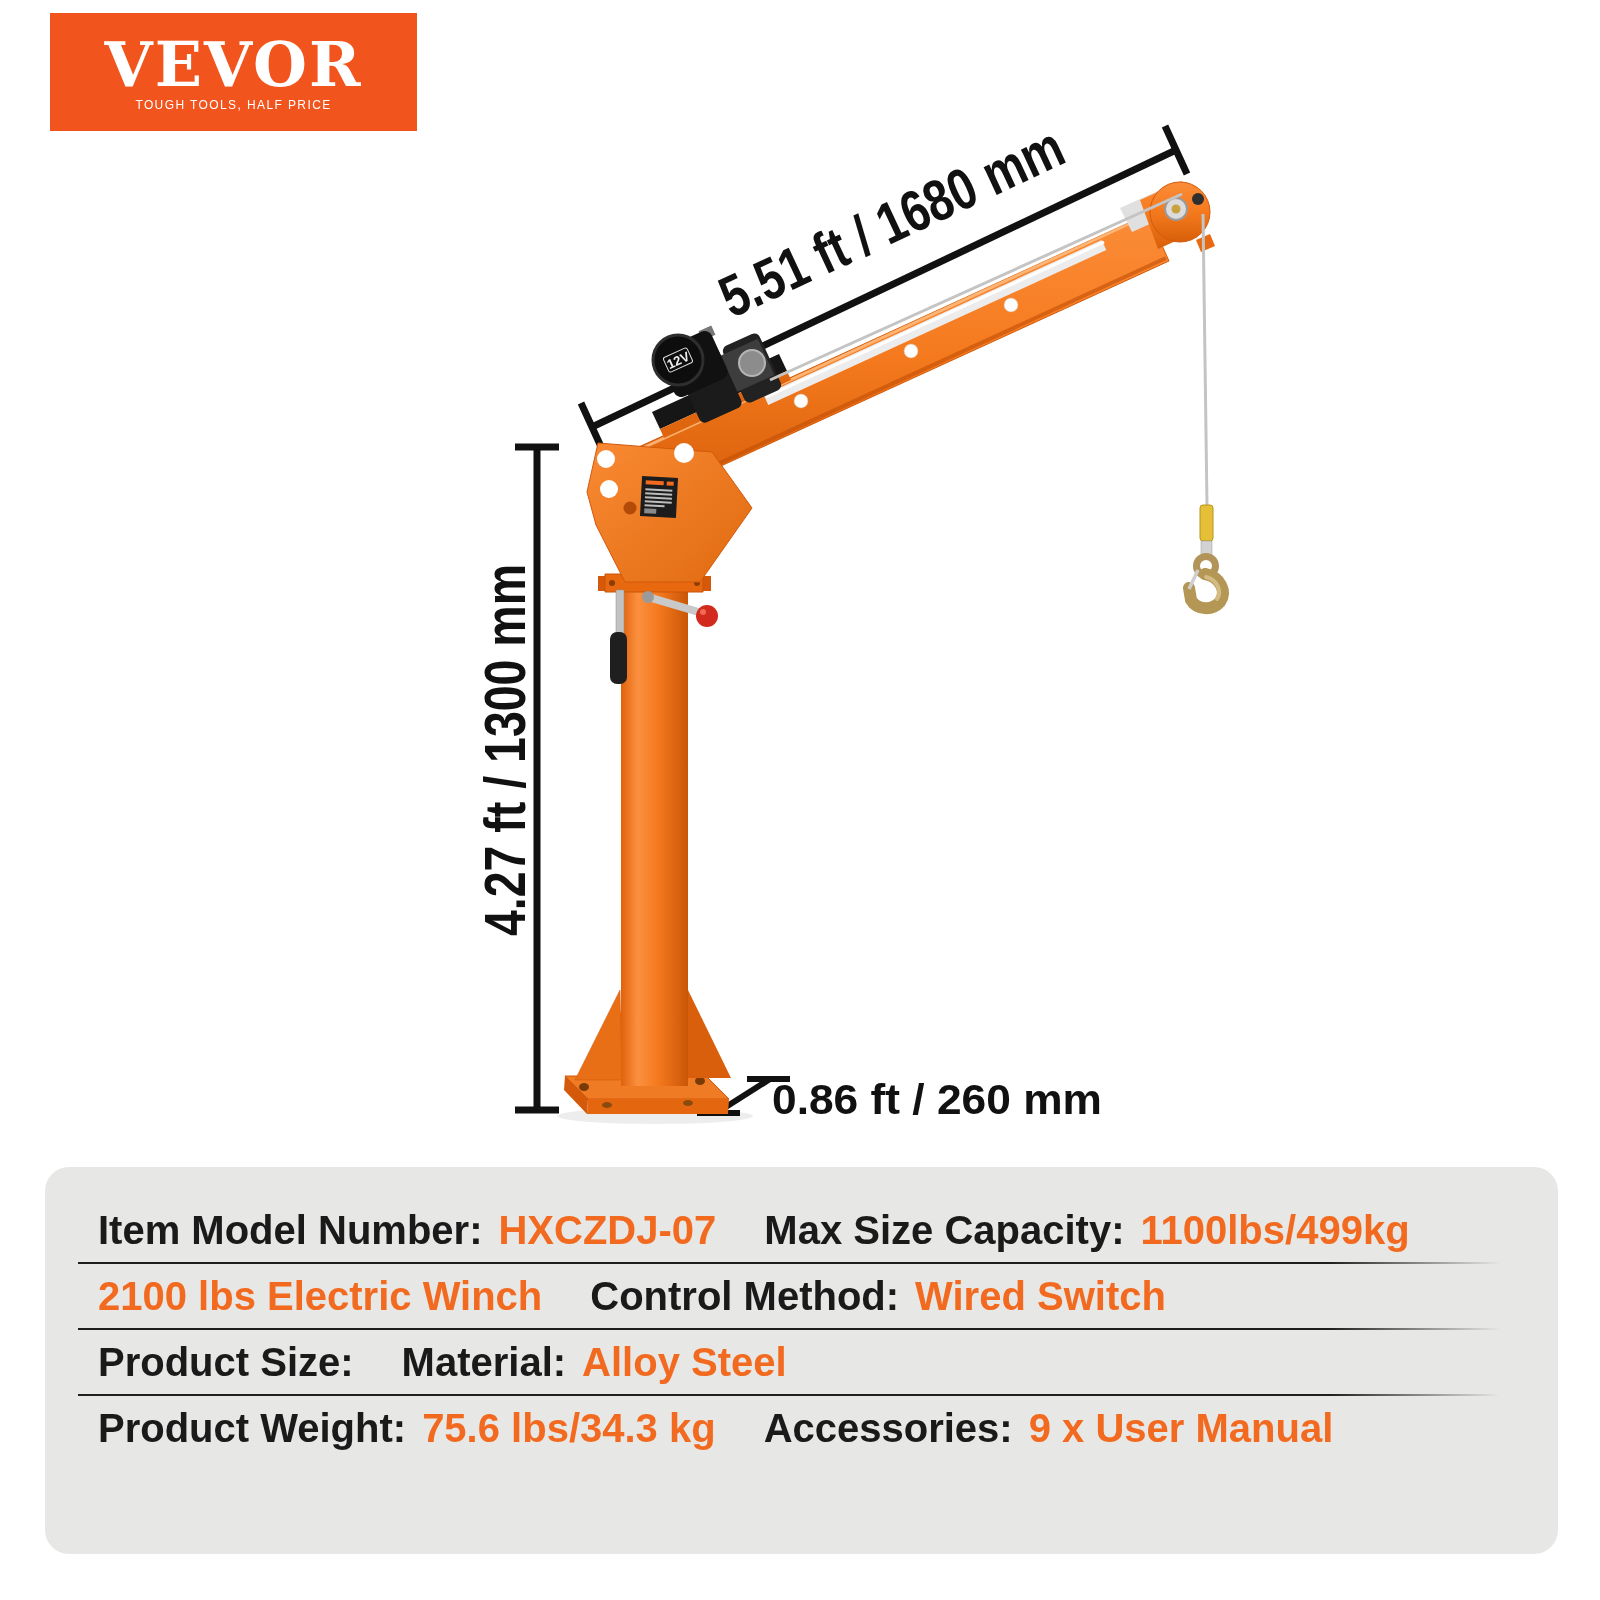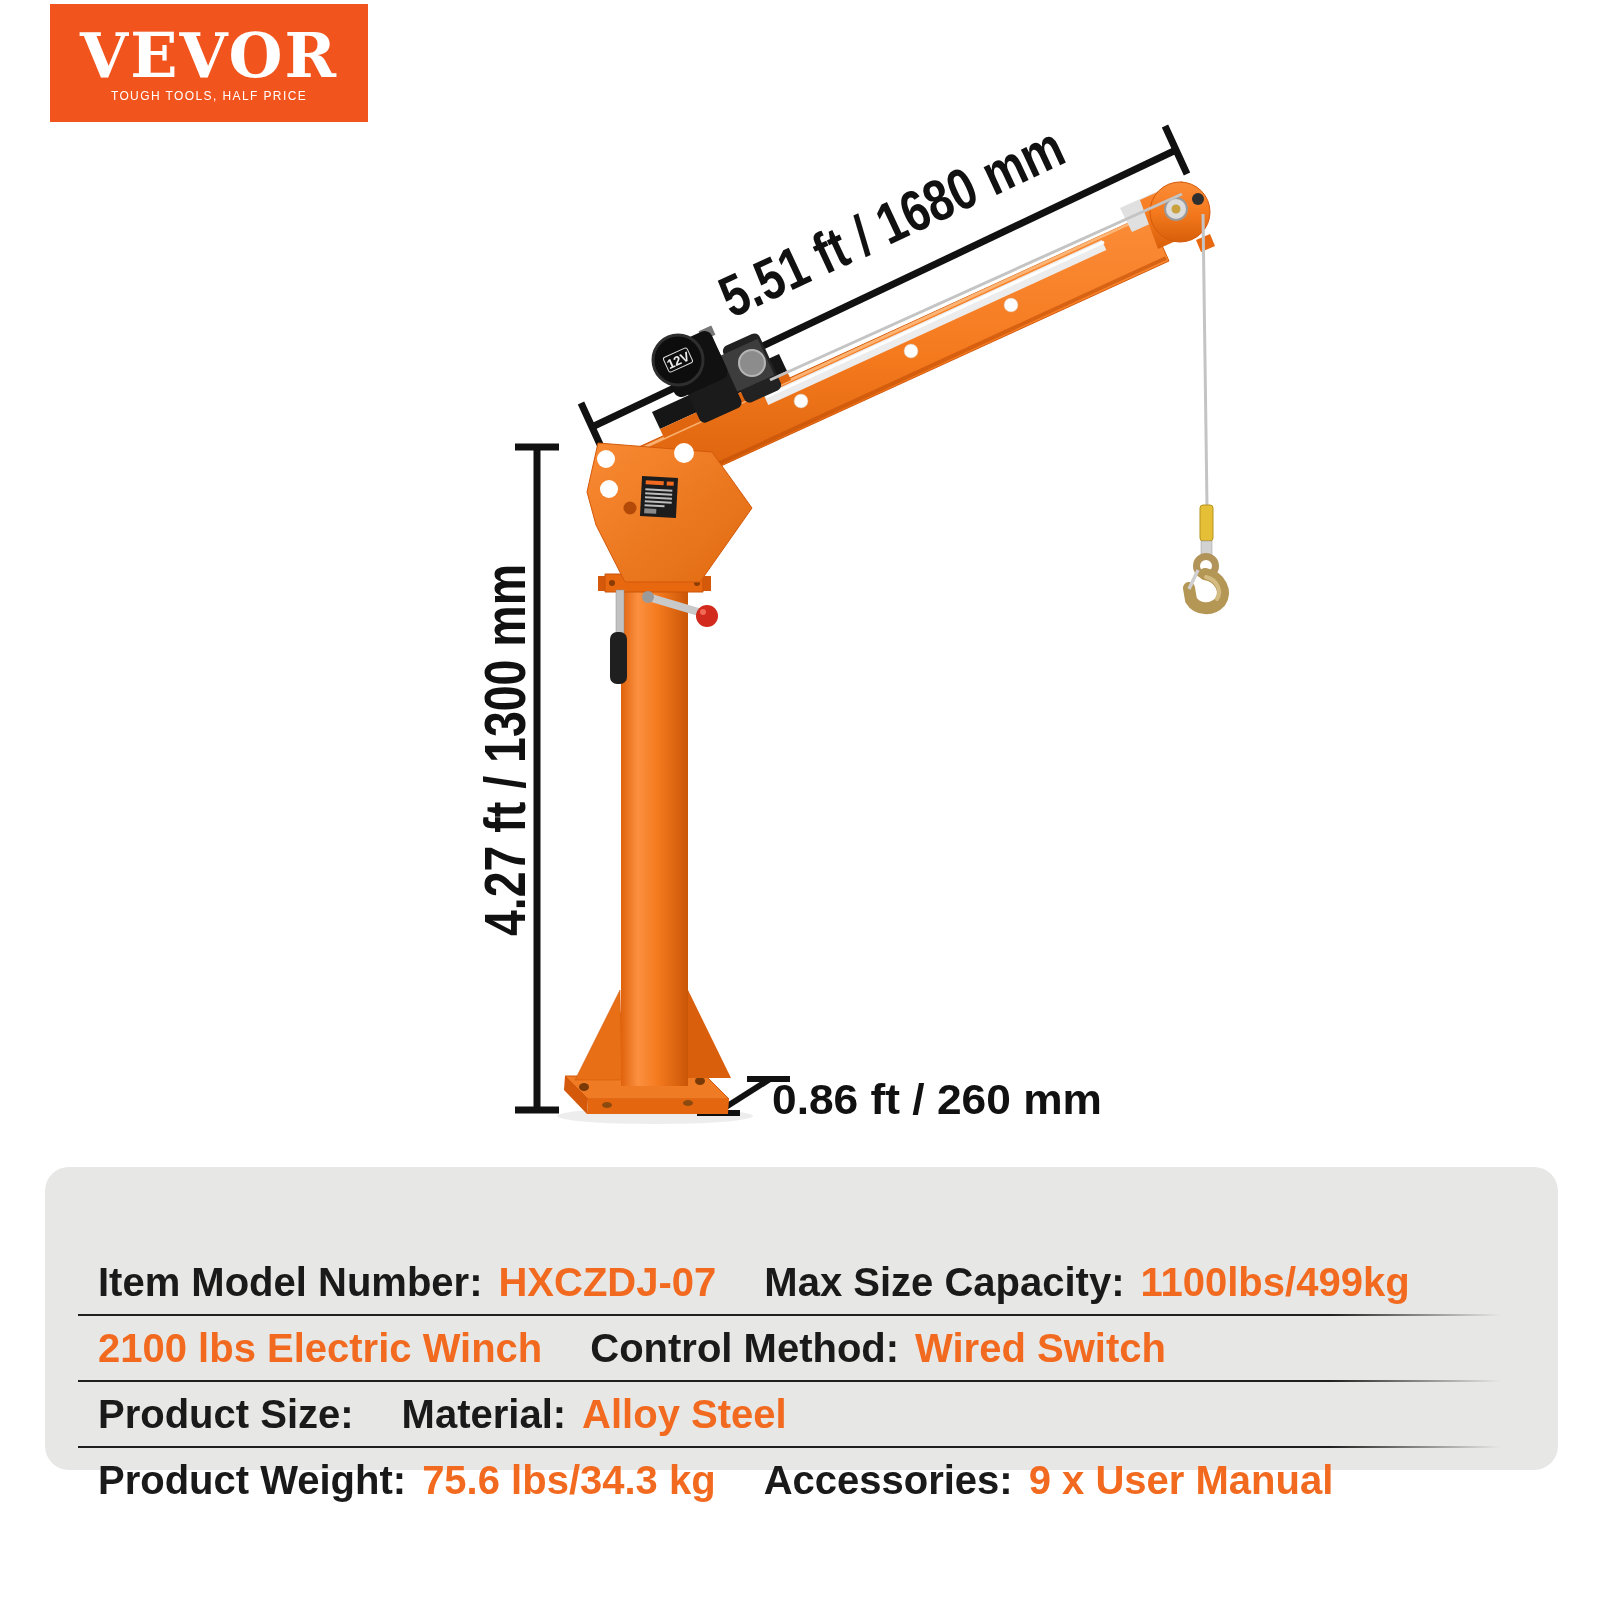--- a/index.html
+++ b/index.html
@@ -1,33 +1,33 @@
 <!DOCTYPE html>
 <html><head>
 <meta charset="utf-8">
 <style>
   html,body{margin:0;padding:0;background:#ffffff;}
   body{font-family:"Liberation Sans",sans-serif;}
   #stage{position:relative;width:1600px;height:1600px;background:#ffffff;overflow:hidden;}
 
   
-  .logo{position:absolute;left:50px;top:4px;width:318px;height:118px;background:#f2541d;
+  .logo{position:absolute;left:50px;top:13px;width:367px;height:118px;background:#f2541d;
         display:flex;flex-direction:column;align-items:center;justify-content:center;}
   .logo .brand-name{font-family:"DejaVu Serif",serif;font-weight:bold;font-size:62px;
         line-height:60px;color:#ffffff;letter-spacing:2px;margin-top:2px;}
   .logo .brand-tagline{font-size:12px;font-weight:normal;color:#ffffff;letter-spacing:1.4px;
         margin-top:3px;white-space:nowrap;}
 
   
   svg.diagram{position:absolute;left:0;top:0;width:1600px;height:1600px;}
   .dim-text{font-family:"Liberation Sans",sans-serif;font-weight:bold;fill:#111111;}
 
   
-  .spec-panel{position:absolute;left:45px;top:1167px;width:1513px;height:303px;
-        background:#e7e7e6;border-radius:24px;box-sizing:border-box;padding-top:83px;}
+  .spec-panel{position:absolute;left:45px;top:1167px;width:1513px;height:387px;
+        background:#e7e7e6;border-radius:24px;box-sizing:border-box;padding-top:31px;}
   .spec-row{height:64px;display:flex;align-items:center;padding-left:53px;
         font-size:40px;font-weight:bold;white-space:nowrap;column-gap:48px;}
   .spec-pair{display:flex;column-gap:16px;}
   .spec-label{color:#1a1a1a;}
   .spec-value{color:#f26a1f;}
   .spec-divider{height:2px;margin-left:33px;margin-right:58px;
         background:linear-gradient(90deg,#1f1f1f 0%,#1f1f1f 88%,rgba(31,31,31,0) 100%);}
 </style>
 </head>
 <body>

